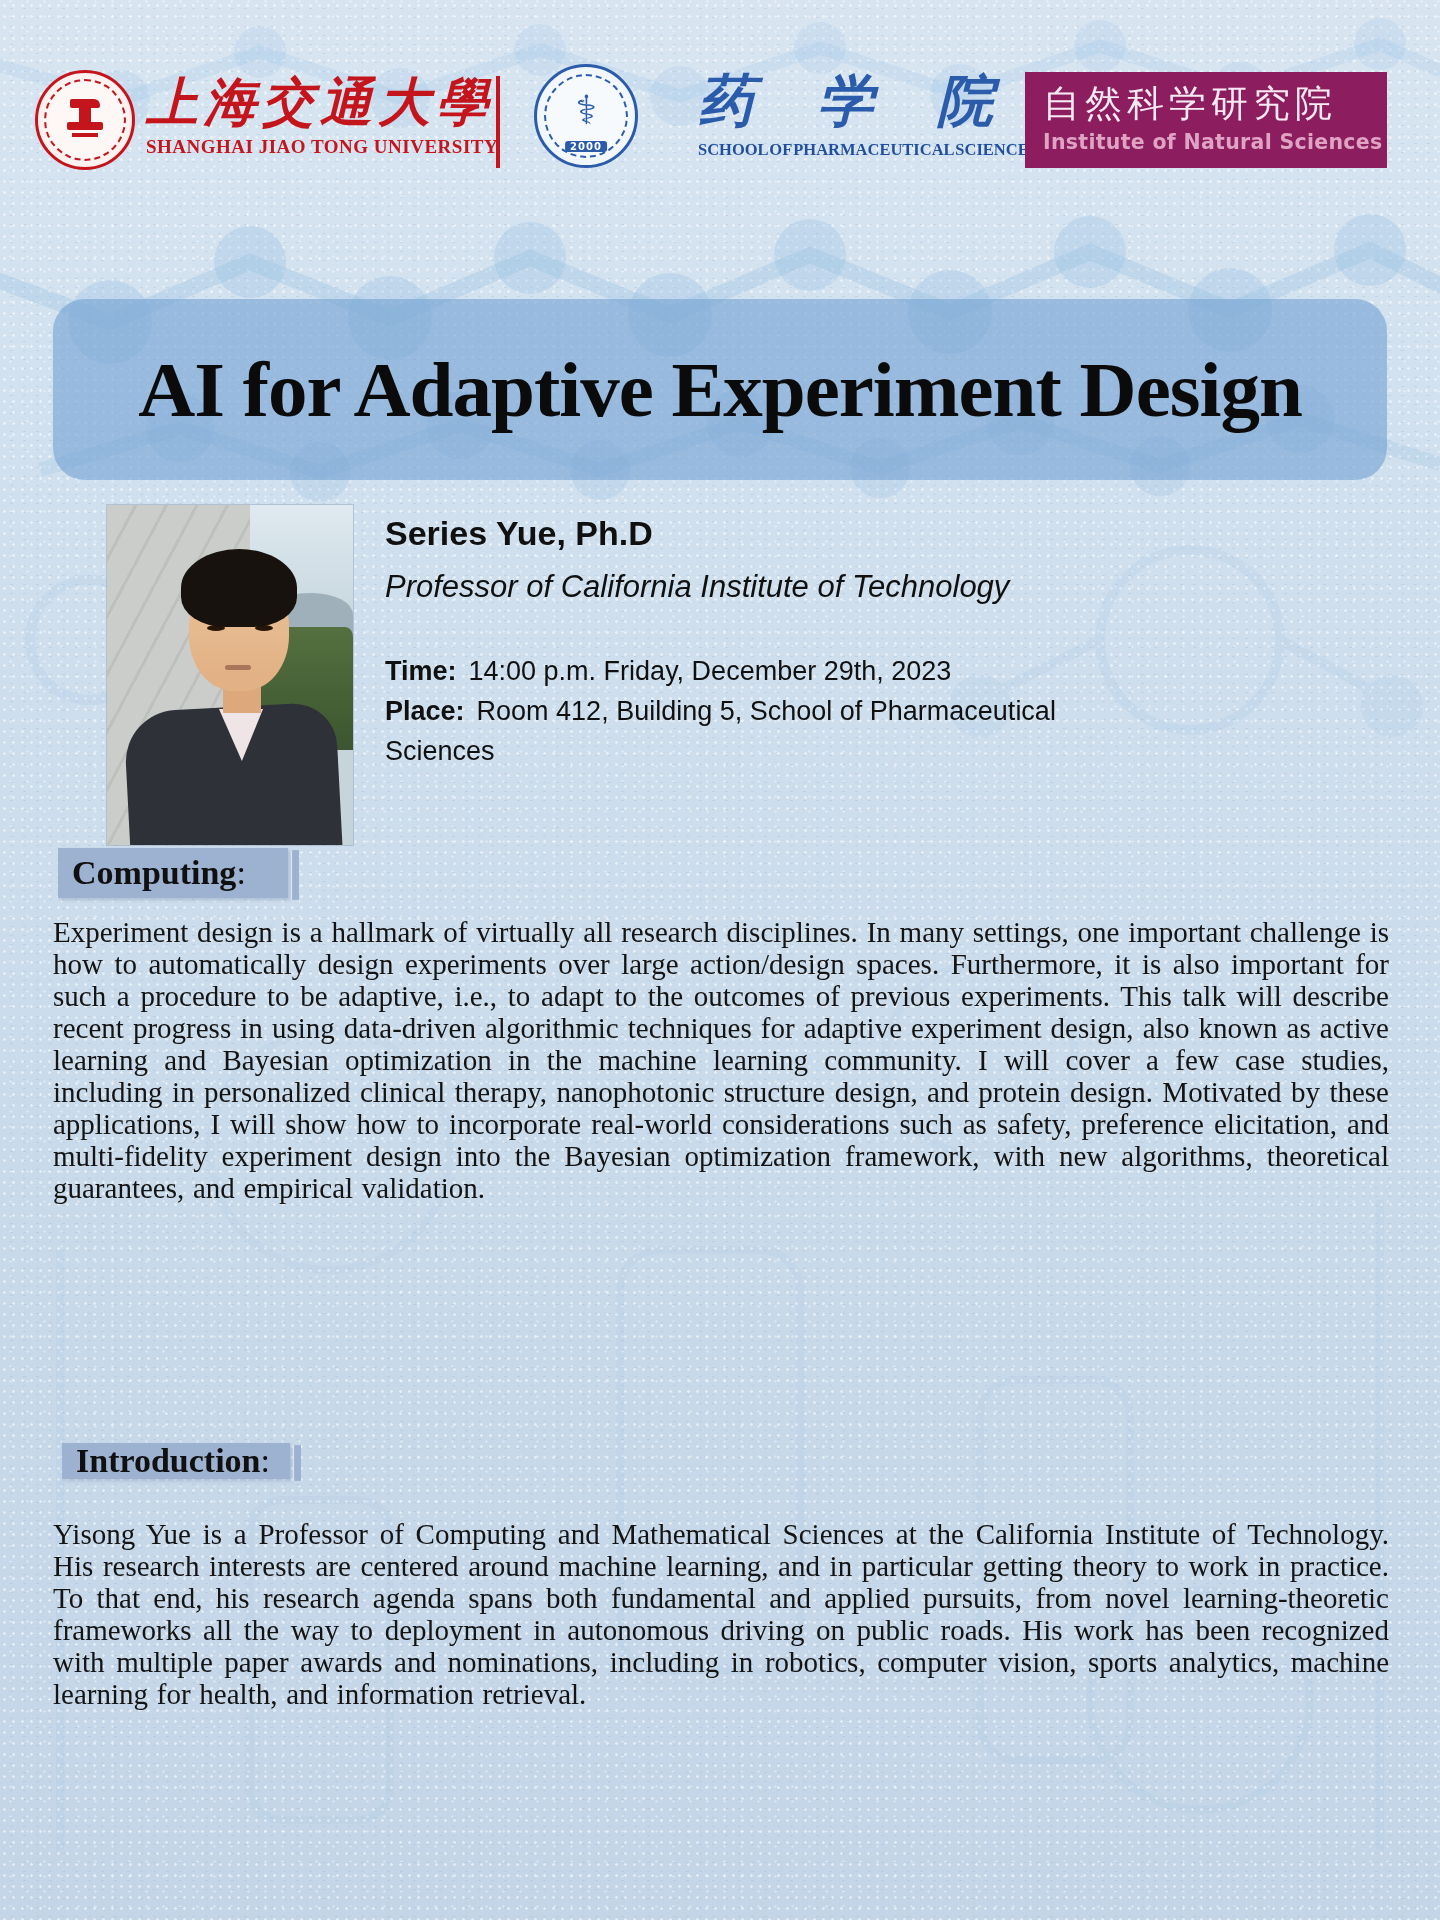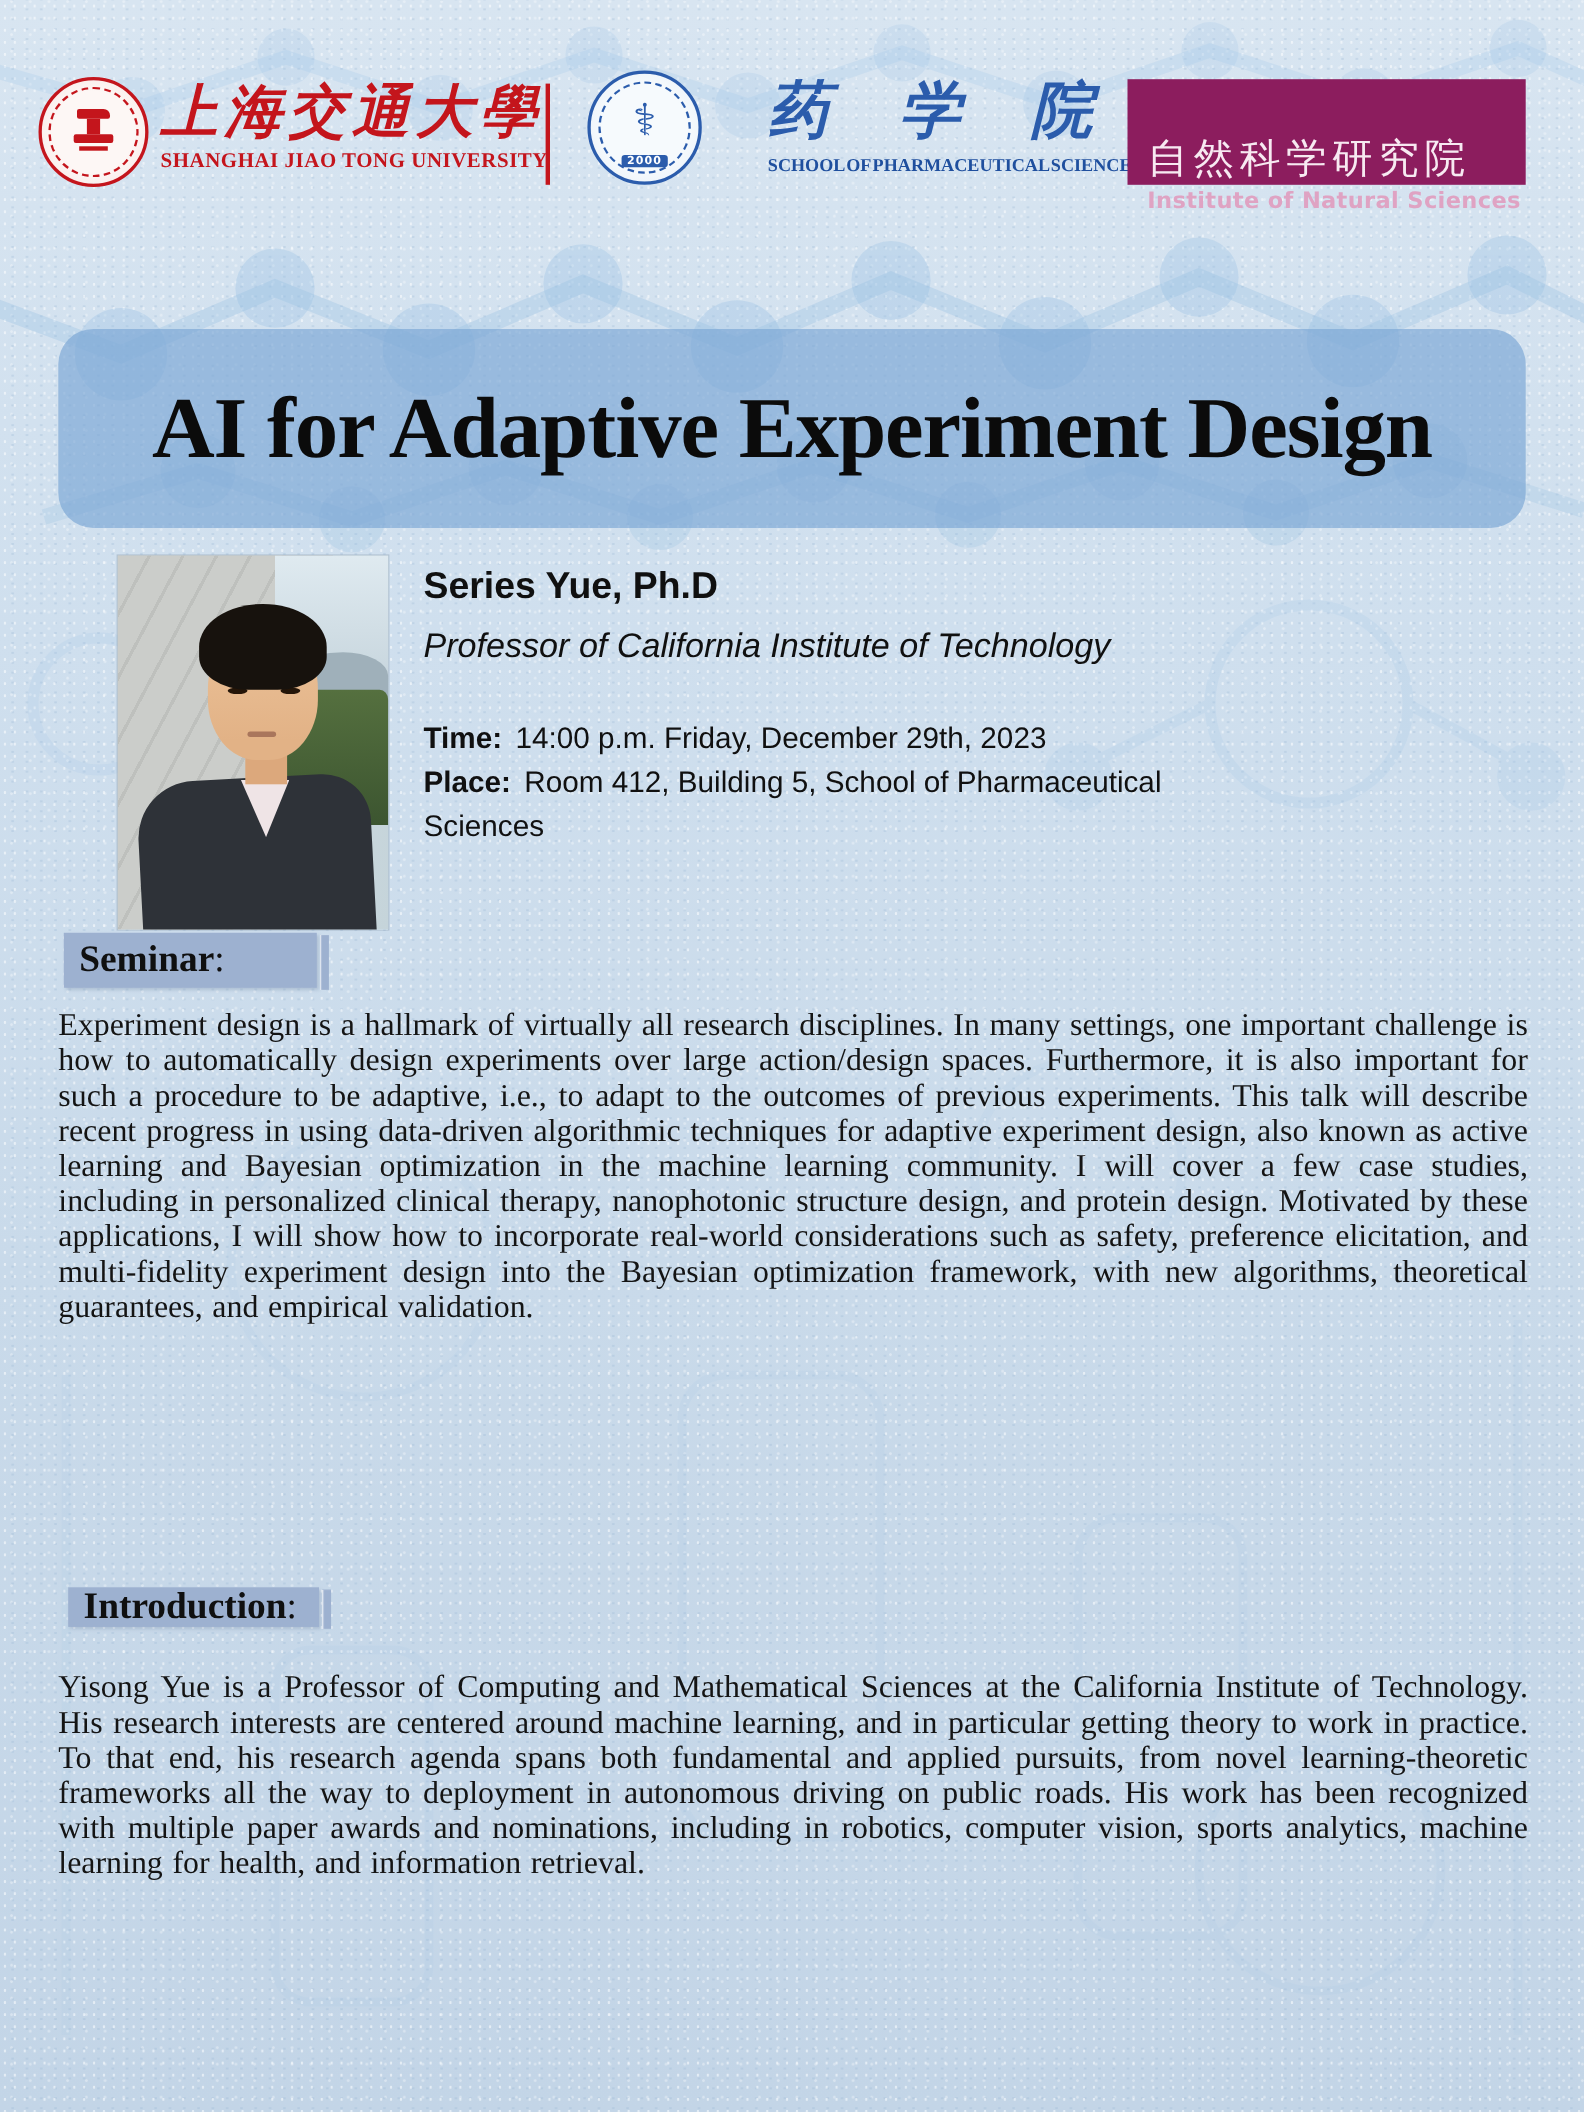--- a/index.html
+++ b/index.html
@@ -75,21 +75,21 @@
   .pharm-en{
     margin-top:6px; color:#1f4f9e; font-family:"Liberation Serif", serif; font-weight:700;
     font-size:16.5px; letter-spacing:0px; word-spacing:-2.5px; white-space:nowrap;
   }
   .ins-box{
     left:1025px; top:72px; width:362px; height:96px; background:#8c1d5e;
     padding:10px 0 0 18px;
   }
   .ins-cn{
     color:#f7e9f1; font-family:"DejaVu Sans", sans-serif; font-weight:500;
-    font-size:37px; line-height:44px; letter-spacing:5px; white-space:nowrap;margin-top:40px;
+    font-size:37px; line-height:44px; letter-spacing:5px; white-space:nowrap;
   }
   .ins-en{
     margin-top:4px; color:#dfa3c3; font-family:"DejaVu Sans", sans-serif; font-weight:700;
     font-size:20.5px; letter-spacing:0.3px; white-space:nowrap;
   }
 
   
   .series{
     left:0; top:230px; width:100%; text-align:center;
     color:#1f3a8a; font-family:"Liberation Serif", serif; font-weight:700; font-size:46px;
@@ -296,21 +296,21 @@
       <div>
         <span class="lbl">Time:</span><span>14:00 p.m. Friday, December 29th, 2023</span>
       </div>
       <div>
         <span class="lbl">Place:</span><span>Room 412, Building 5, School of Pharmaceutical Sciences</span>
       </div>
     </div>
   </div>
 
   <div class="layer hl abs-hl">
-    <b>Seminar</b>
+    <b>Computing</b>
       <span>:</span>
   </div>
   <p class="layer body-text abs-body">Experiment design is a hallmark of virtually all research disciplines. In many settings, one important challenge is how to automatically design experiments over large action/design spaces. Furthermore, it is also important for such a procedure to be adaptive, i.e., to adapt to the outcomes of previous experiments. This talk will describe recent progress in using data-driven algorithmic techniques for adaptive experiment design, also known as active learning and Bayesian optimization in the machine learning community. I will cover a few case studies, including in personalized clinical therapy, nanophotonic structure design, and protein design. Motivated by these applications, I will show how to incorporate real-world considerations such as safety, preference elicitation, and multi-fidelity experiment design into the Bayesian optimization framework, with new algorithms, theoretical guarantees, and empirical validation.</p>
 
   <div class="layer hl int-hl">
     <b>Introduction</b>
       <span>:</span>
   </div>
   <p class="layer body-text int-body">Yisong Yue is a Professor of Computing and Mathematical Sciences at the California Institute of Technology.  His research interests are centered around machine learning, and in particular getting theory to work in practice. To that end, his research agenda spans both fundamental and applied pursuits, from novel learning-theoretic frameworks all the way to deployment in autonomous driving on public roads. His work has been recognized with multiple paper awards and nominations, including in robotics, computer vision, sports analytics, machine learning for health, and information retrieval.</p>
 

